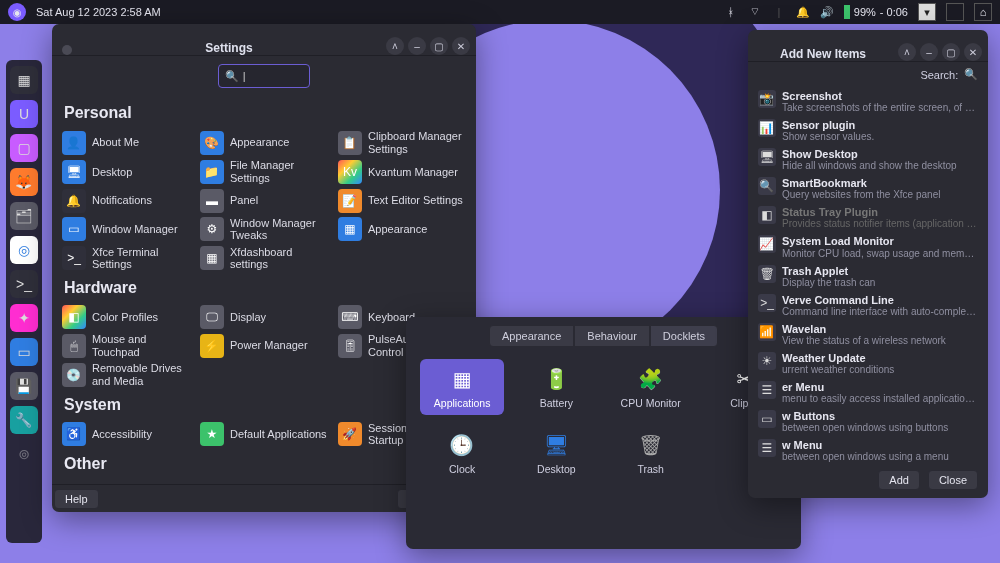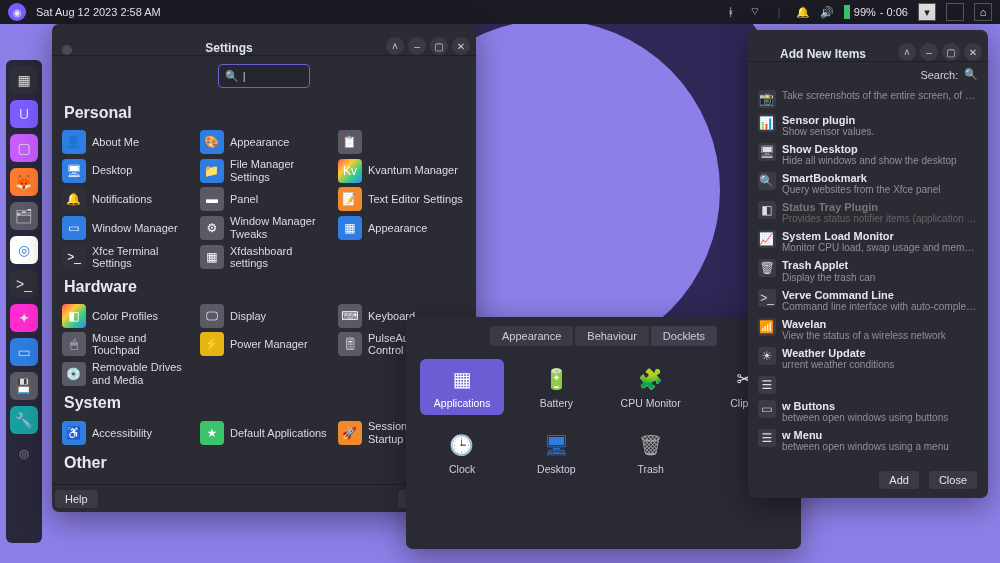--- a/index.html
+++ b/index.html
@@ -143,20 +143,21 @@
         <div class="item">
           <div class="ic bg-blue">👤</div>
           <div class="lbl">About Me</div>
         </div>
         <div class="item">
           <div class="ic bg-blue">🎨</div>
           <div class="lbl">Appearance</div>
         </div>
         <div class="item">
           <div class="ic bg-gray">📋</div>
+          <div class="lbl">Clipboard Manager Settings</div>
         </div>
         <div class="item">
           <div class="ic bg-blue">🖥</div>
           <div class="lbl">Desktop</div>
         </div>
         <div class="item">
           <div class="ic bg-blue">📁</div>
           <div class="lbl">File Manager Settings</div>
         </div>
         <div class="item">
@@ -303,20 +304,21 @@
     </div>
   </div>
   <div class="searchrow">
     <span>Search:</span>
     <span>🔍</span>
   </div>
   <div class="list" id="addlist">
       <div class="li">
         <div class="lic">📸</div>
         <div>
+          <div class="lt">Screenshot</div>
           <div class="ld">Take screenshots of the entire screen, of the activ…</div>
         </div>
       </div>
       <div class="li">
         <div class="lic">📊</div>
         <div>
           <div class="lt">Sensor plugin</div>
           <div class="ld">Show sensor values.</div>
         </div>
       </div>
@@ -371,20 +373,24 @@
       </div>
       <div class="li">
         <div class="lic">☀</div>
         <div>
           <div class="lt">Weather Update</div>
           <div class="ld">urrent weather conditions</div>
         </div>
       </div>
       <div class="li">
         <div class="lic">☰</div>
+        <div>
+          <div class="lt">er Menu</div>
+          <div class="ld">menu to easily access installed applicatio…</div>
+        </div>
       </div>
       <div class="li">
         <div class="lic">▭</div>
         <div>
           <div class="lt">w Buttons</div>
           <div class="ld">between open windows using buttons</div>
         </div>
       </div>
       <div class="li">
         <div class="lic">☰</div>

